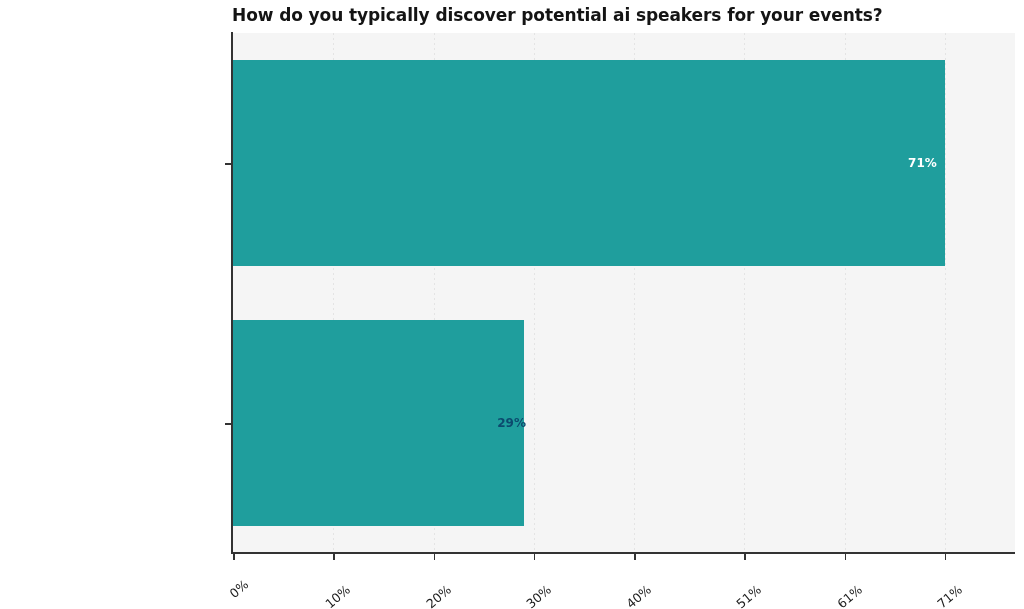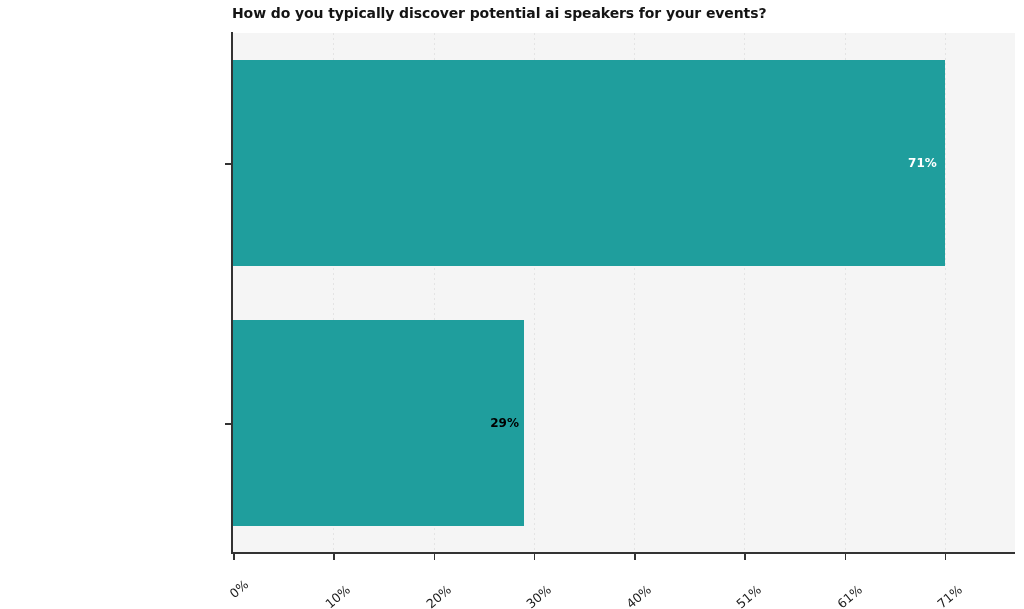--- a/index.html
+++ b/index.html
@@ -24,21 +24,21 @@
     height: 609px;
     background: #ffffff;
   }
 
   
   #chart-title {
     position: absolute;
     left: 232px;
     top: 5px;
     width: 780px;
-    font-size: 14px;
+    font-size: 17px;
     font-weight: bold;
     letter-spacing: -0.1px;
     color: #141414;
     white-space: nowrap;
     font-family: "DejaVu Sans", sans-serif;
   }
 
   
   #plot-area {
     position: absolute;
@@ -141,21 +141,21 @@
         <div class="gridline" style="left: 300.769px;"></div>
         <div class="gridline" style="left: 401.026px;"></div>
         <div class="gridline" style="left: 511.308px;"></div>
         <div class="gridline" style="left: 611.564px;"></div>
         <div class="gridline" style="left: 711.821px;"></div>
       </div>
     <div id="bars">
         <div class="bar" style="top: 27.3px; height: 205.4px; width: 711.821px; background: rgb(31, 158, 157);"></div>
         <div class="bar-label" style="top: 130px; left: 703.821px; transform: translate(-100%, -50%); color: rgb(255, 255, 255);">71%</div>
         <div class="bar" style="top: 287.3px; height: 205.4px; width: 290.744px; background: rgb(31, 158, 157);"></div>
-        <div class="bar-label" style="top: 390px; left: 286px; transform: translate(-100%, -50%); color: #000000;">29%</div>
+        <div class="bar-label" style="top: 390px; left: 293px; transform: translate(-100%, -50%); color: #0c4a6e;">29%</div>
       </div>
   </div>
 
   <div id="spine-left"></div>
   <div id="spine-bottom"></div>
 
   <div id="y-axis">
       <div class="ytick" style="top: 163px;"></div>
       <div class="ytick" style="top: 423px;"></div>
     </div>

